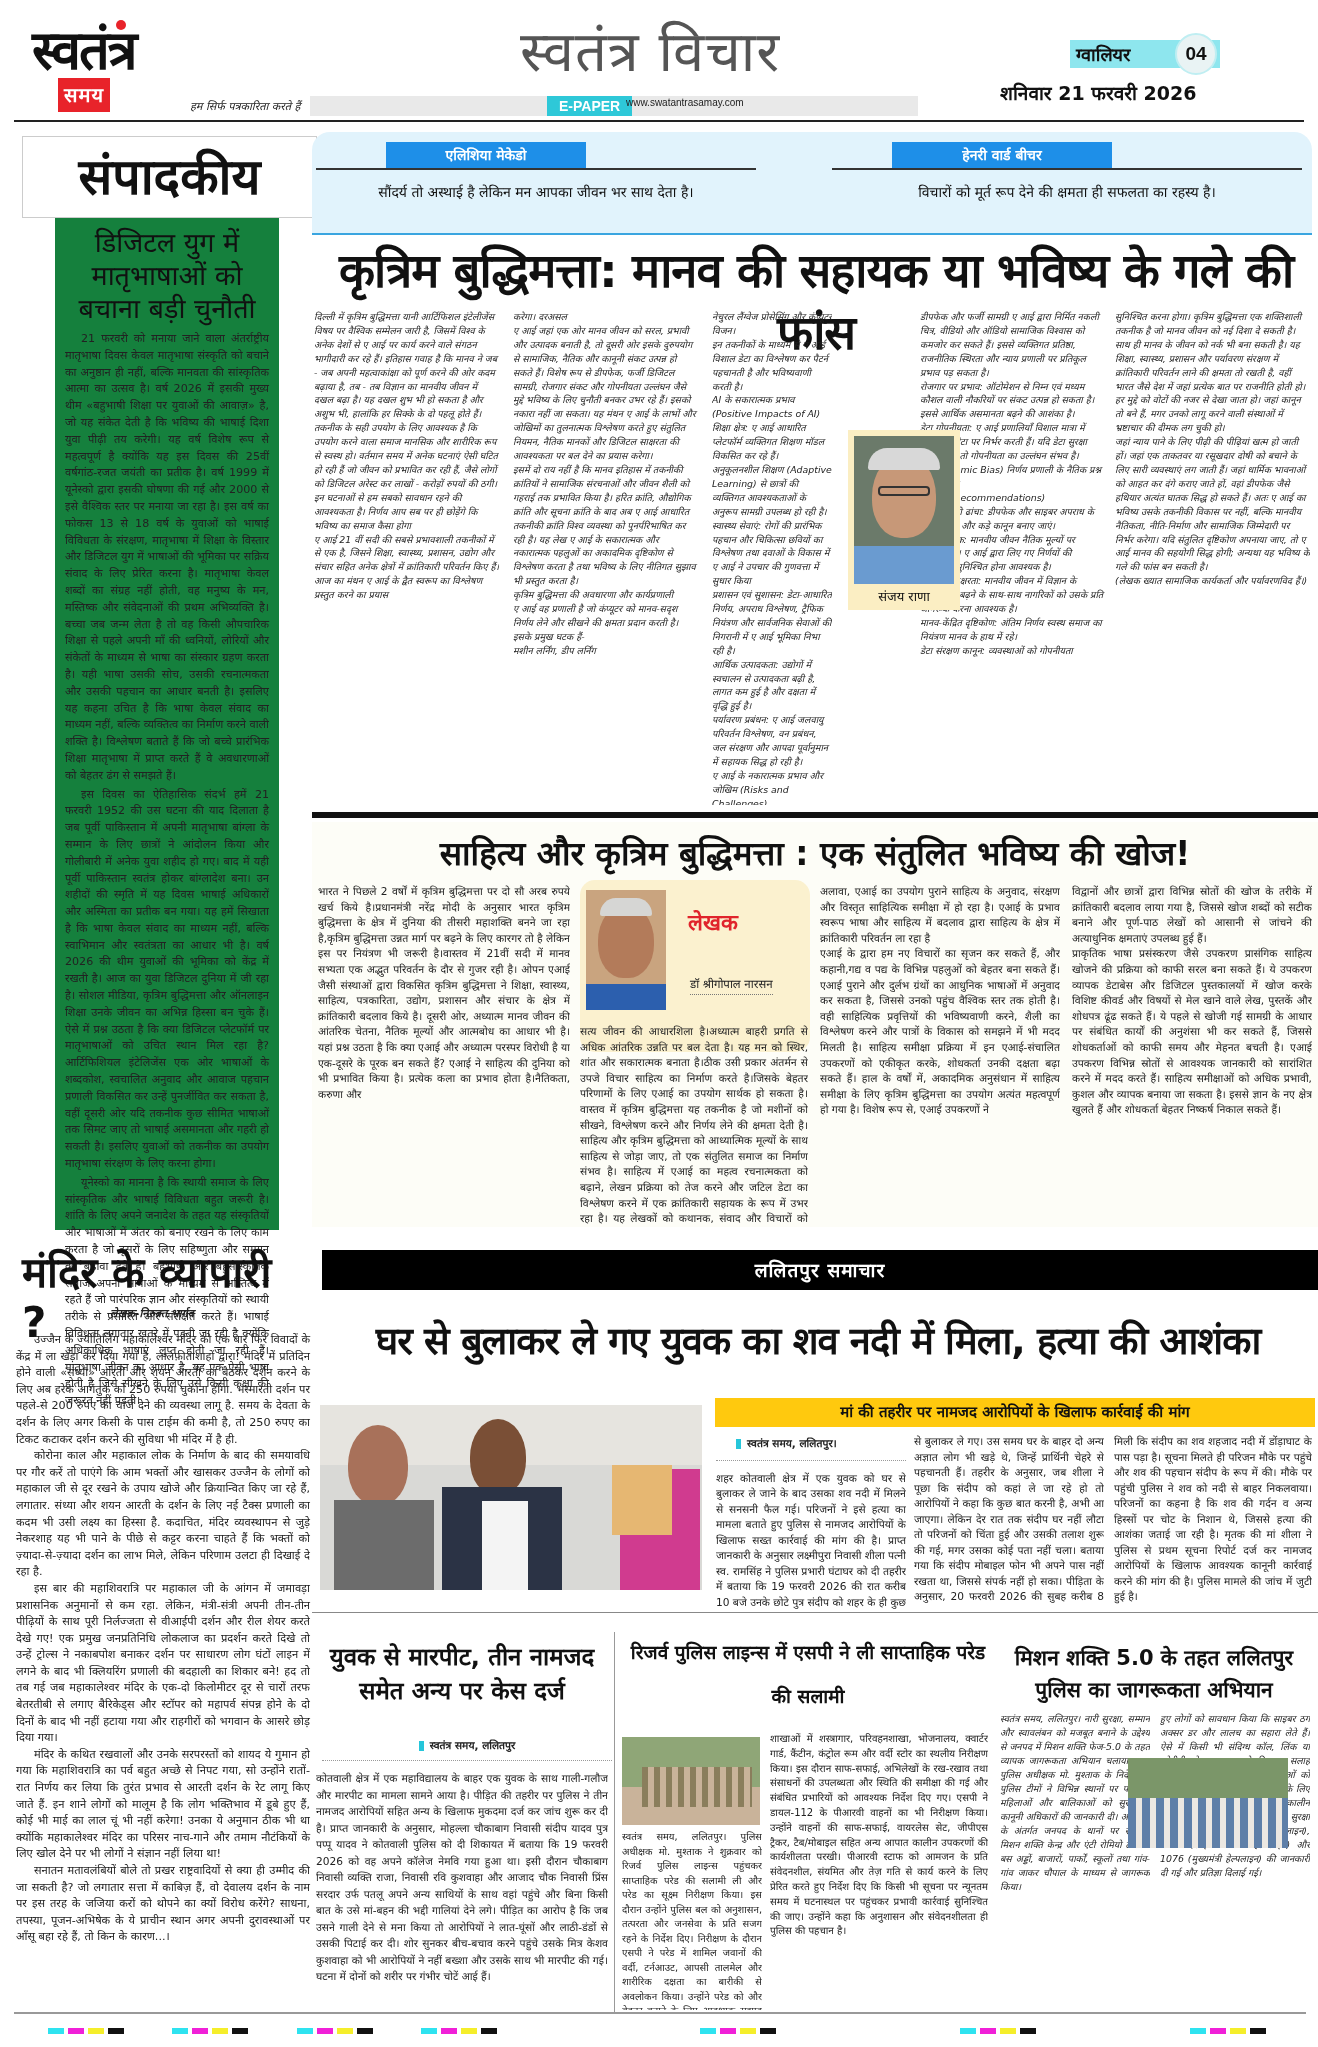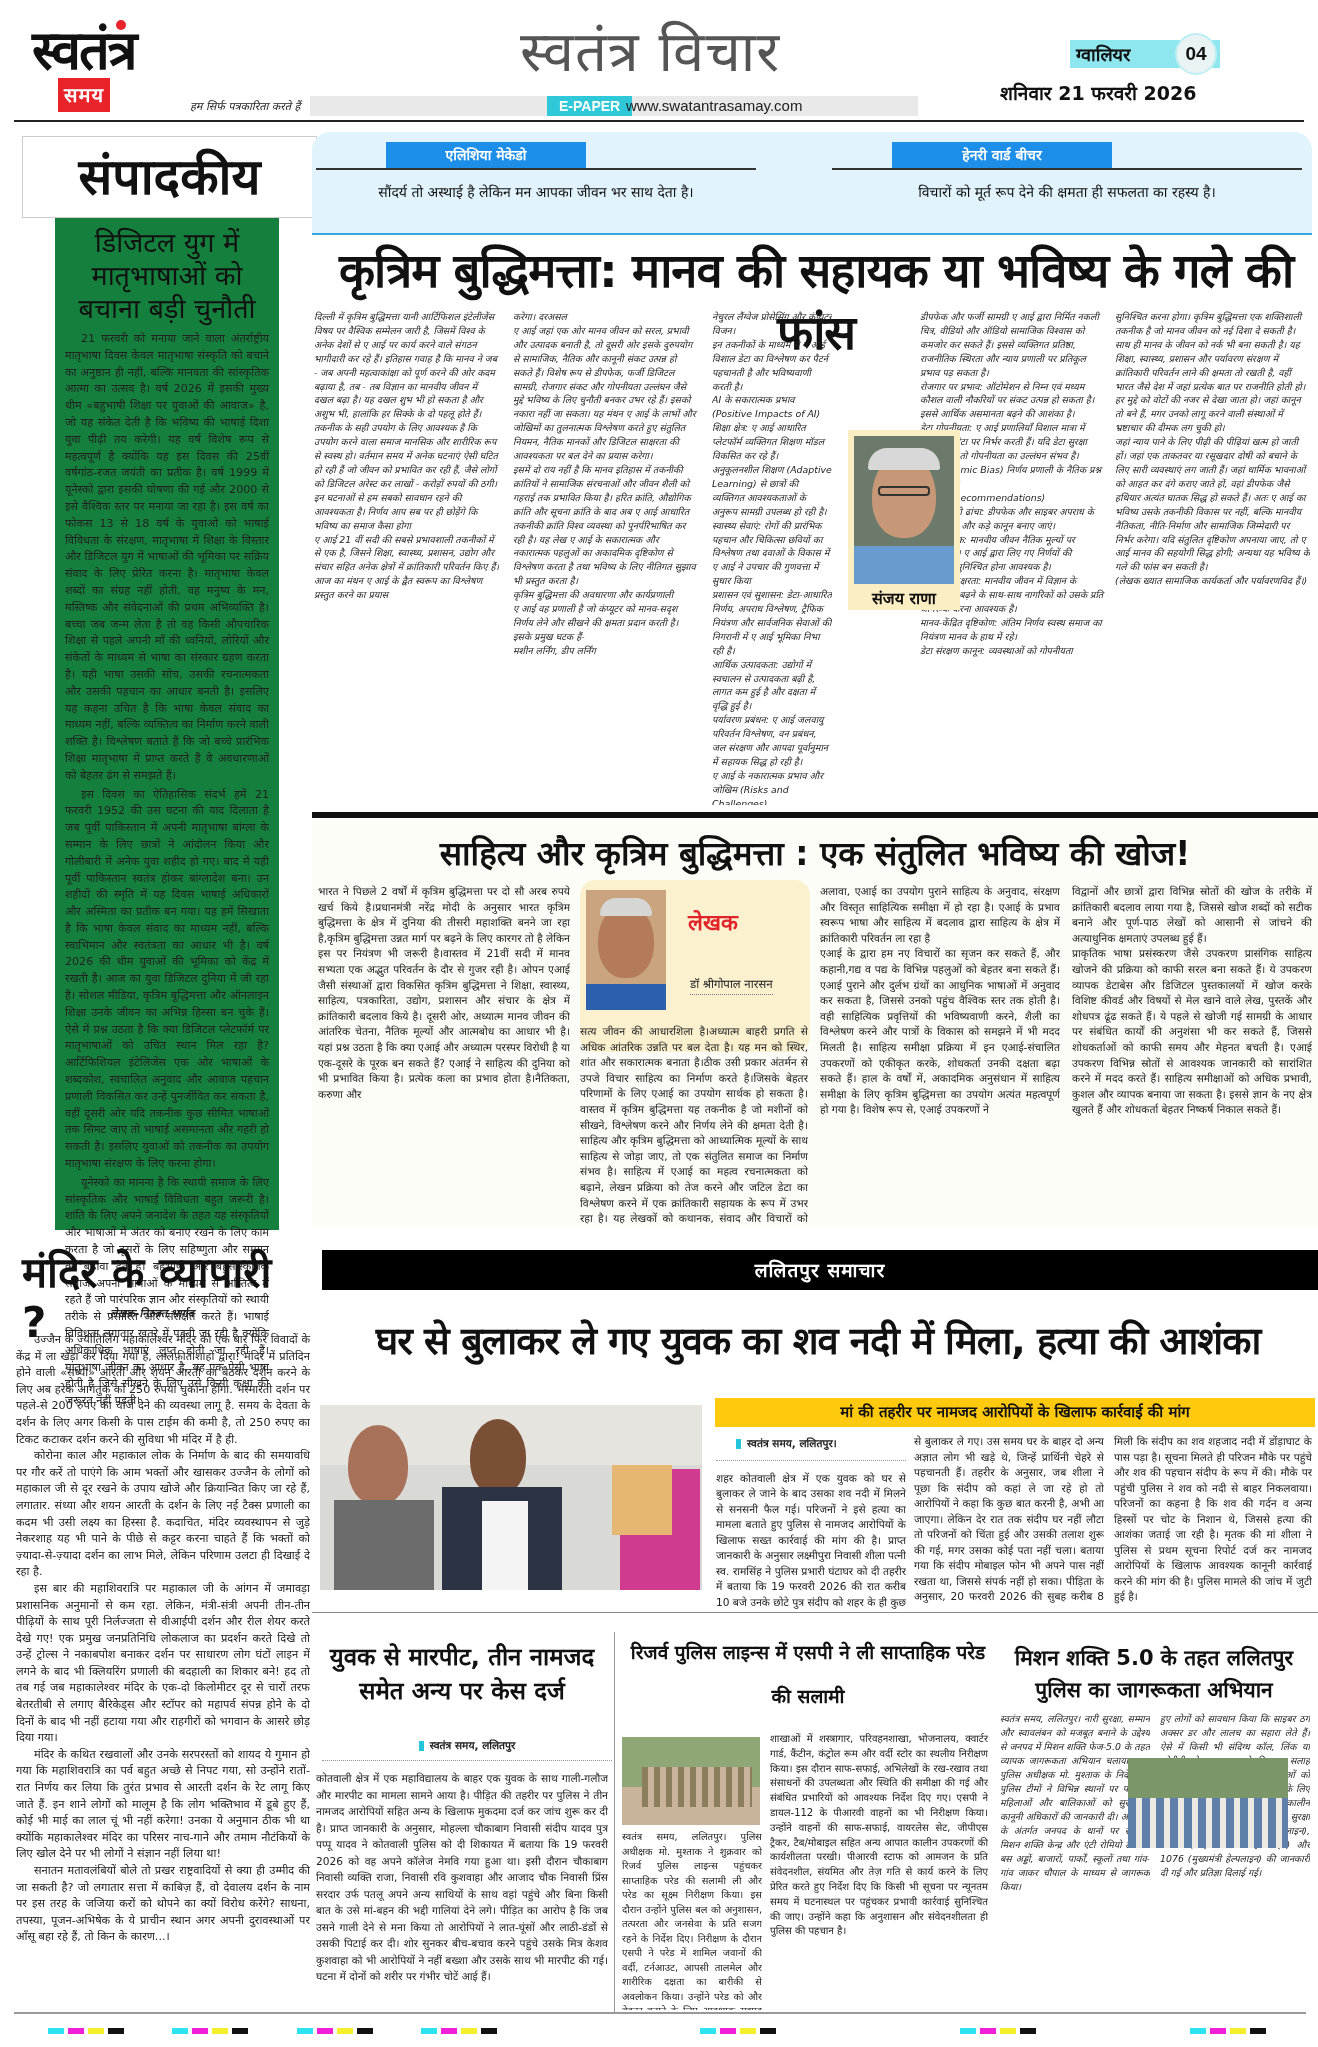--- a/index.html
+++ b/index.html
@@ -9,21 +9,21 @@
   
   .masthead { position: absolute; left: 0; top: 0; width: 1318px; height: 125px; }
   .logo { position: absolute; left: 32px; top: 22px; width: 140px; }
   .logo-top { font-family: "DejaVu Serif", serif; font-weight: 900; font-size: 54px; line-height: 56px; color: #111; letter-spacing: -2px; }
   .logo-dot { position: absolute; left: 84px; top: -2px; width: 10px; height: 10px; border-radius: 50%; background: #e8232a; }
   .logo-bottom { display: inline-block; margin-left: 26px; background: #e8232a; color: #fff; font-weight: 900; font-size: 20px; line-height: 34px; padding: 0 6px; letter-spacing: 1px; }
   .tagline { position: absolute; left: 190px; top: 98px; font-family: "DejaVu Serif", serif; font-size: 11px; font-style: italic; color: #222; }
   .mast-bar { position: absolute; left: 310px; top: 96px; width: 608px; height: 20px; background: #e9e9e9; }
   .mast-title { position: absolute; left: 520px; top: 20px; font-size: 56px; line-height: 64px; color: #555; font-weight: 400; letter-spacing: 1px; }
   .epaper { position: absolute; left: 547px; top: 96px; background: #2ec8d8; color: #fff; font-family: "Liberation Sans", sans-serif; font-weight: 700; font-size: 14px; line-height: 20px; padding: 0 12px; }
-  .epaper-url { position: absolute; left: 626px; top: 97px; font-family: "Liberation Sans", sans-serif; font-size: 15px; color: #222; }
+  .epaper-url { position: absolute; left: 626px; top: 97px; font-family: "Liberation Sans", sans-serif; font-size: 10px; color: #222; }
   .edition { position: absolute; left: 1070px; top: 40px; background: #8ee6ee; height: 28px; width: 150px; }
   .edition-city { position: absolute; left: 1076px; top: 42px; font-weight: 700; font-size: 18px; color: #111; }
   .page-no { position: absolute; left: 1175px; top: 33px; width: 42px; height: 42px; border-radius: 50%; background: #e9f3f4; border: 2px solid #bfeef2; font-family: "Liberation Sans", sans-serif; font-weight: 700; font-size: 19px; line-height: 38px; text-align: center; color: #111; }
   .date { position: absolute; left: 1000px; top: 80px; font-weight: 700; font-size: 19px; color: #111; }
   .mast-rule { position: absolute; left: 14px; top: 120px; width: 1290px; height: 2px; background: #222; }
 
   
   .sampadkiya-box { position: absolute; left: 22px; top: 136px; width: 295px; height: 82px; border: 1px solid #ccc; background: #fff; }
   .sampadkiya { font-weight: 900; font-size: 50px; line-height: 80px; text-align: center; color: #111; }
   .ed-panel { position: absolute; left: 22px; top: 218px; width: 224px; height: 1012px; background: #15803d; margin-left: 33px; }
@@ -41,21 +41,21 @@
   .quote { position: absolute; top: 10px; width: 440px; }
   .quote-name { position: relative; margin-left: 70px; width: 200px; background: #1e8fe8; color: #fff; font-weight: 700; font-size: 14px; line-height: 26px; text-align: center; }
   .quote-rule { height: 2px; background: #333; }
   .quote-text { font-size: 14px; line-height: 20px; text-align: center; padding-top: 12px; color: #111; }
 
   
   .ai-headline { position: absolute; left: 318px; top: 240px; width: 996px; font-weight: 900; font-size: 47px; line-height: 62px; text-align: center; color: #111; letter-spacing: -1px; }
   .ai-col { position: absolute; top: 0; font-size: 9.4px; line-height: 13.9px; font-style: italic; color: #222; }
   .photo-frame { position: absolute; background: #fbeec3; }
   .face { position: absolute; border-radius: 50% 50% 45% 45%; }
-  .author-caption { position: absolute; font-weight: 700; font-size: 16px; color: #111; text-align: center; }
+  .author-caption { position: absolute; font-weight: 400; font-size: 13px; color: #111; text-align: center; }
   .ai-sep { position: absolute; left: 312px; top: 812px; width: 1006px; height: 6px; background: #111; }
 
   
   .sah-panel { position: absolute; left: 312px; top: 822px; width: 1006px; height: 405px; background: #fdfdf7; }
   .sah-headline { position: absolute; left: 312px; top: 830px; width: 1006px; font-weight: 900; font-size: 33px; line-height: 48px; text-align: center; color: #111; }
   .sah-col { position: absolute; top: 884px; font-size: 10.6px; line-height: 15.6px; text-align: justify; color: #222; }
   .lekhak-box { position: absolute; left: 580px; top: 880px; width: 230px; height: 172px; background: #fbf1cf; border-radius: 15px; }
   .lekhak-photo { position: absolute; left: 6px; top: 10px; width: 80px; height: 120px; background: #c9a47f; overflow: hidden; }
   .lekhak-label { position: absolute; left: 108px; top: 26px; font-weight: 700; font-size: 22px; color: #e0242b; }
   .lekhak-name { position: absolute; left: 110px; top: 96px; font-size: 11.5px; color: #222; border-bottom: 1px dotted #777; padding-bottom: 3px; }

